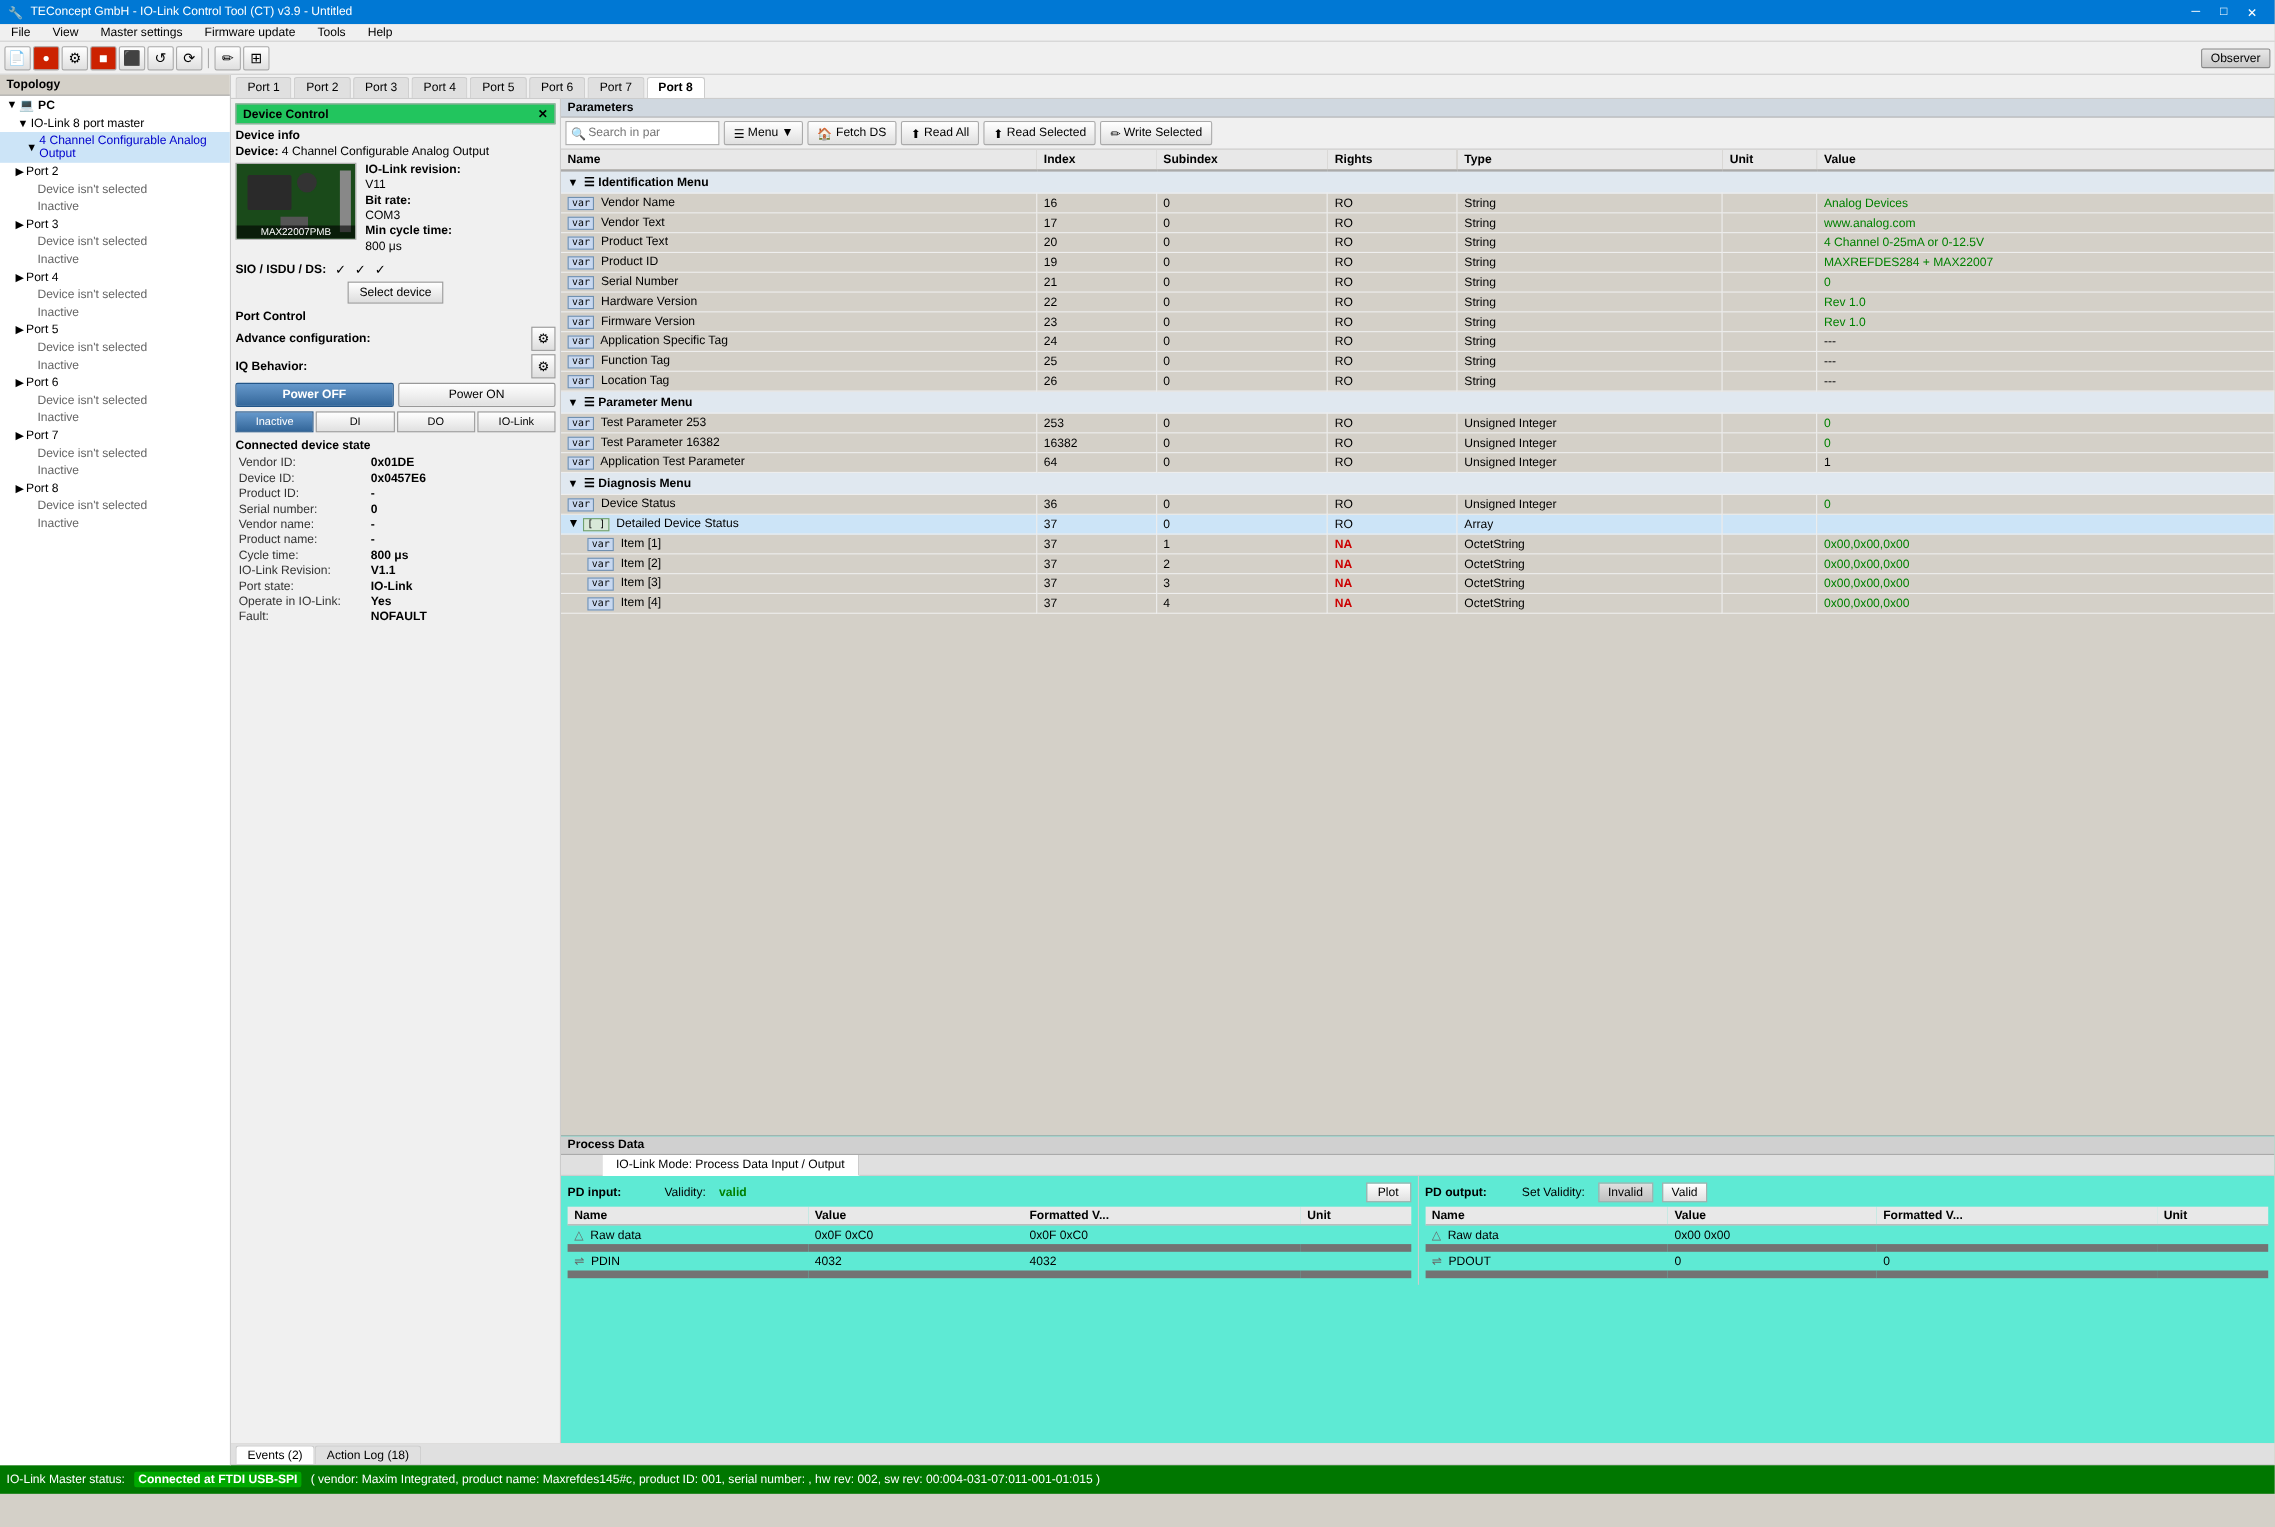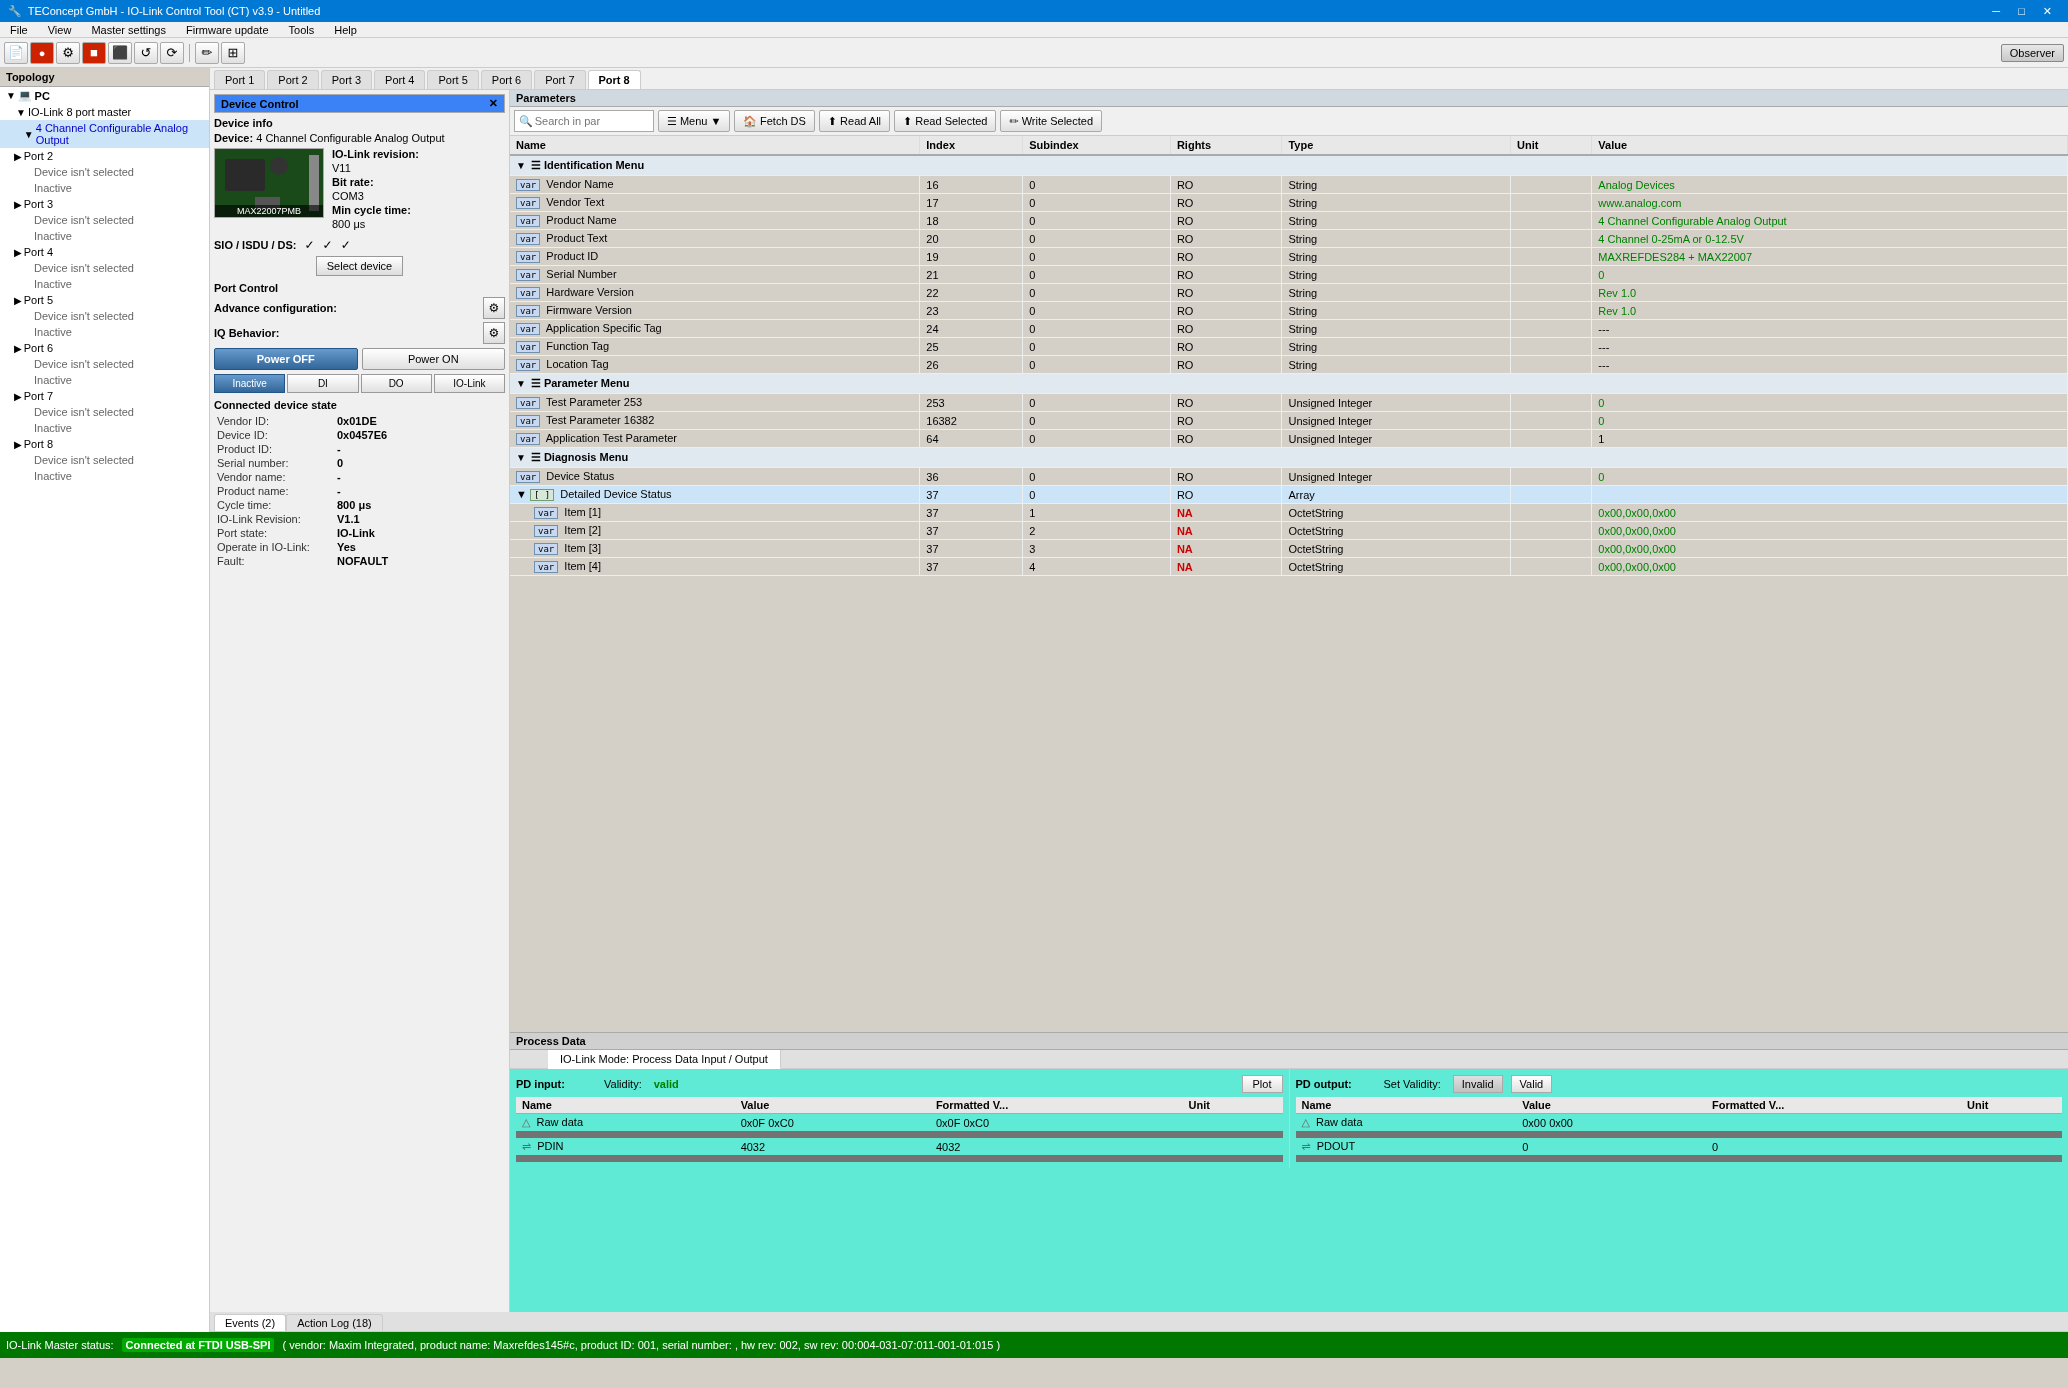--- a/index.html
+++ b/index.html
@@ -35,21 +35,21 @@
     
     
     .content-area { flex: 1; display: flex; flex-direction: column; overflow: hidden; }
     
     
     .port-tabs { background: #f0f0f0; display: flex; border-bottom: 1px solid #ccc; padding: 2px 4px 0; gap: 2px; }
     .port-tab { padding: 3px 10px; border: 1px solid #ccc; border-bottom: none; background: #e0e0e0; cursor: pointer; font-size: 11px; border-radius: 3px 3px 0 0; }
     .port-tab.active { background: #fff; font-weight: bold; }
     
     .device-control-panel { width: 300px; border-right: 1px solid #ccc; padding: 4px; background: #f0f0f0; }
-    .panel-header { background: #3b82f6; padding: 2px 6px; font-weight: bold; font-size: 11px; display: flex; justify-content: space-between; align-items: center; border: 1px solid #aaa; margin-bottom: 4px; }
+    .panel-header { background: #22c55e; padding: 2px 6px; font-weight: bold; font-size: 11px; display: flex; justify-content: space-between; align-items: center; border: 1px solid #aaa; margin-bottom: 4px; }
     
     .device-info-section { margin-bottom: 6px; }
     .section-title { font-weight: bold; font-size: 11px; margin-bottom: 3px; color: #000; }
     .device-name { font-size: 11px; margin-bottom: 4px; }
     
     .device-image-area { display: flex; gap: 8px; align-items: flex-start; margin-bottom: 6px; }
     .device-image { width: 110px; height: 70px; border: 1px solid #aaa; background: #e8e8e8; display: flex; align-items: center; justify-content: center; overflow: hidden; position: relative; }
     .device-image-label { position: absolute; bottom: 0; left: 0; right: 0; background: rgba(0,0,0,0.6); color: white; text-align: center; font-size: 9px; padding: 1px; }
     .device-specs { font-size: 10px; }
     .spec-row { display: flex; gap: 4px; margin-bottom: 2px; }
@@ -556,29 +556,20 @@
                   <td class="value-green">Analog Devices</td>
                 </tr>
                 <tr>
                   <td><span class="var-badge">var</span> Vendor Text</td>
                   <td>17</td>
                   <td>0</td>
                   <td>RO</td>
                   <td>String</td>
                   <td></td>
                   <td class="value-green">www.analog.com</td>
-                </tr>
-                <tr>
-                  <td><span class="var-badge">var</span> Product Name</td>
-                  <td>18</td>
-                  <td>0</td>
-                  <td>RO</td>
-                  <td>String</td>
-                  <td></td>
-                  <td class="value-green">4 Channel Configurable Analog Output</td>
                 </tr>
                 <tr>
                   <td><span class="var-badge">var</span> Product Text</td>
                   <td>20</td>
                   <td>0</td>
                   <td>RO</td>
                   <td>String</td>
                   <td></td>
                   <td class="value-green">4 Channel 0-25mA or 0-12.5V</td>
                 </tr>

